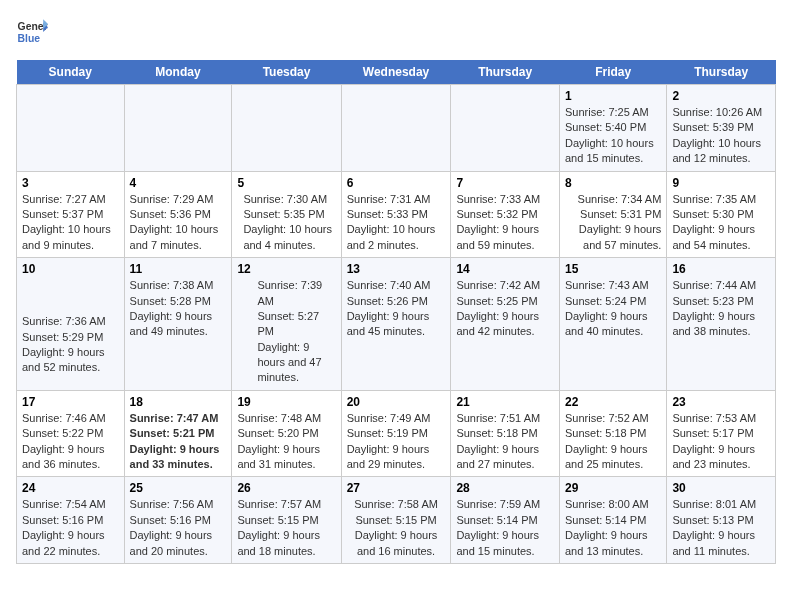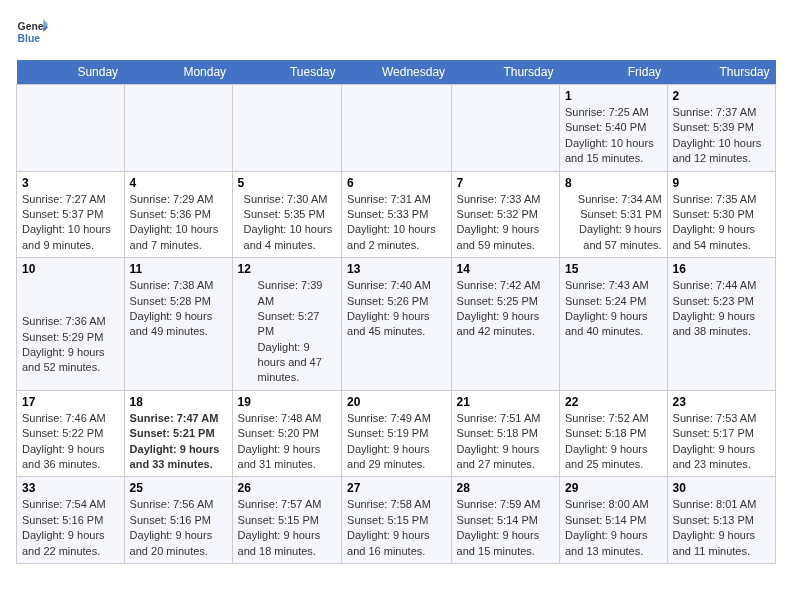--- a/index.html
+++ b/index.html
@@ -39,22 +39,22 @@
     }
     table {
       width: 100%;
       border-collapse: collapse;
       font-size: 11px;
     }
     thead tr th {
       background-color: #4472C4;
       color: white;
       padding: 5px 6px;
-      text-align: right;
-      font-weight: normal;
+      text-align: center;
+      font-weight: bold;
       font-size: 12px;
     }
     tbody tr td {
       border: 1px solid #ccc;
       vertical-align: top;
       padding: 4px 5px;
       width: 113px;
       min-height: 80px;
       height: 80px;
     }
@@ -117,21 +117,21 @@
         <td class="empty-cell"></td>
         <td class="empty-cell"></td>
         <td>
           <span class="day-num">1</span>
           <div class="day-info" style="white-space: pre-line;">Sunrise: 7:25 AM
 Sunset: 5:40 PM
 Daylight: 10 hours and 15 minutes.</div>
         </td>
         <td>
           <span class="day-num">2</span>
-          <div class="day-info" style="white-space: pre-line;">Sunrise: 7:37 AM
+          <div class="day-info" style="white-space: pre-line;">Sunrise: 10:26 AM
 Sunset: 5:39 PM
 Daylight: 10 hours and 12 minutes.</div>
         </td>
       </tr>
       <tr>
         <td>
           <span class="day-num">3</span>
           <div class="day-info" style="white-space: pre-line;">Sunrise: 7:27 AM
 Sunset: 5:37 PM
 Daylight: 10 hours and 9 minutes.</div>
@@ -256,40 +256,40 @@
         </td>
         <td>
           <span class="day-num">23</span>
           <div class="day-info" style="white-space: pre-line;">Sunrise: 7:53 AM
 Sunset: 5:17 PM
 Daylight: 9 hours and 23 minutes.</div>
         </td>
       </tr>
       <tr>
         <td>
-          <span class="day-num">33</span>
+          <span class="day-num">24</span>
           <div class="day-info" style="white-space: pre-line;">Sunrise: 7:54 AM
 Sunset: 5:16 PM
 Daylight: 9 hours and 22 minutes.</div>
         </td>
         <td>
           <span class="day-num">25</span>
           <div class="day-info" style="white-space: pre-line;">Sunrise: 7:56 AM
 Sunset: 5:16 PM
 Daylight: 9 hours and 20 minutes.</div>
         </td>
         <td>
           <span class="day-num">26</span>
           <div class="day-info" style="white-space: pre-line;">Sunrise: 7:57 AM
 Sunset: 5:15 PM
 Daylight: 9 hours and 18 minutes.</div>
         </td>
         <td>
           <span class="day-num">27</span>
-          <div class="day-info" style="white-space: pre-line;">Sunrise: 7:58 AM
+          <div class="day-info" style="white-space: pre-line; text-align: center;">Sunrise: 7:58 AM
 Sunset: 5:15 PM
 Daylight: 9 hours and 16 minutes.</div>
         </td>
         <td>
           <span class="day-num">28</span>
           <div class="day-info" style="white-space: pre-line;">Sunrise: 7:59 AM
 Sunset: 5:14 PM
 Daylight: 9 hours and 15 minutes.</div>
         </td>
         <td>

